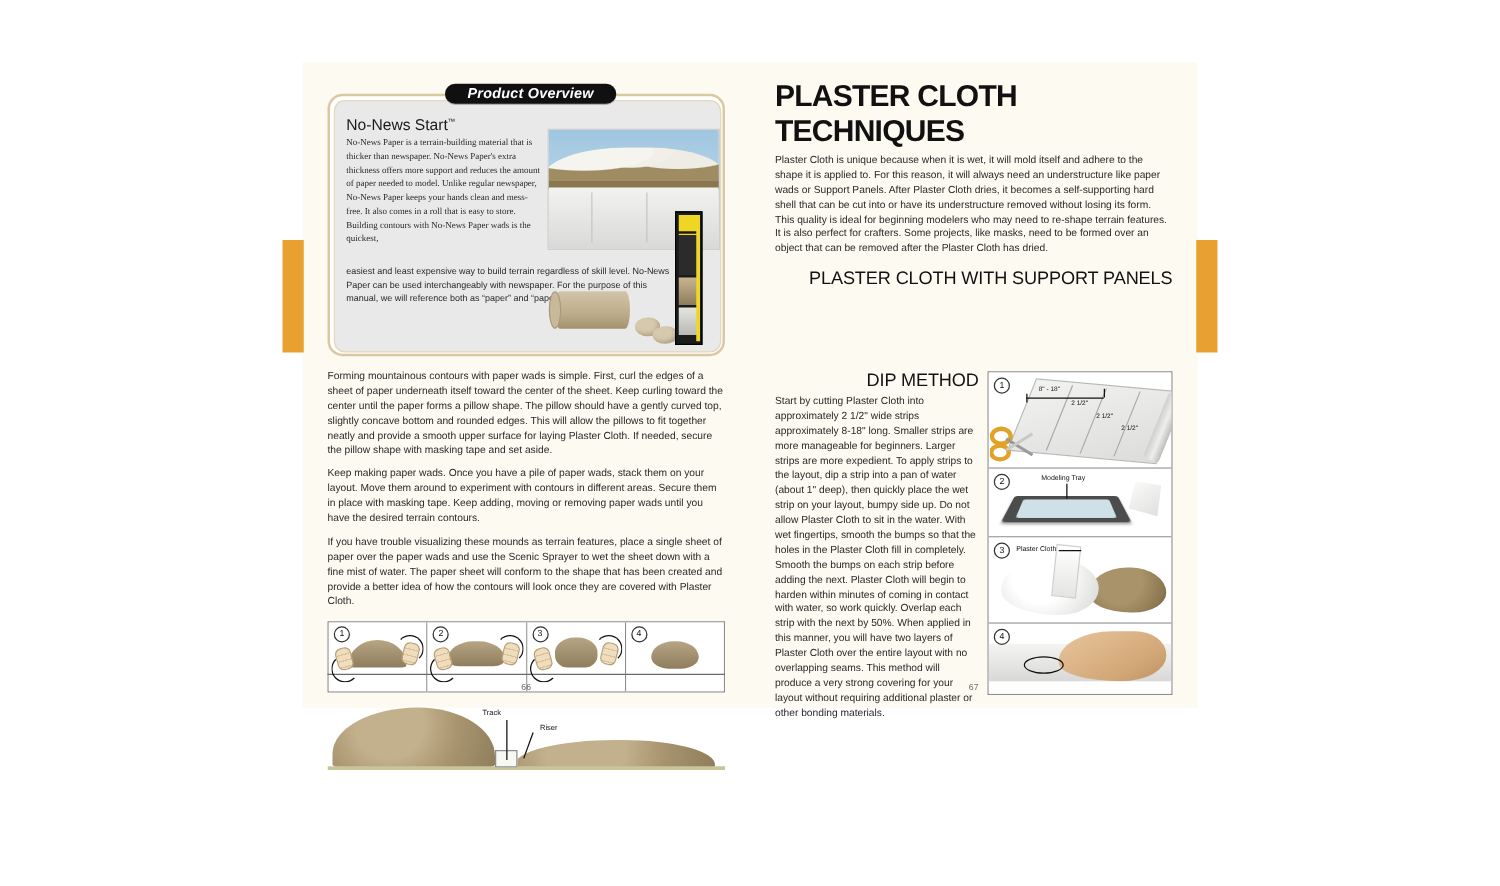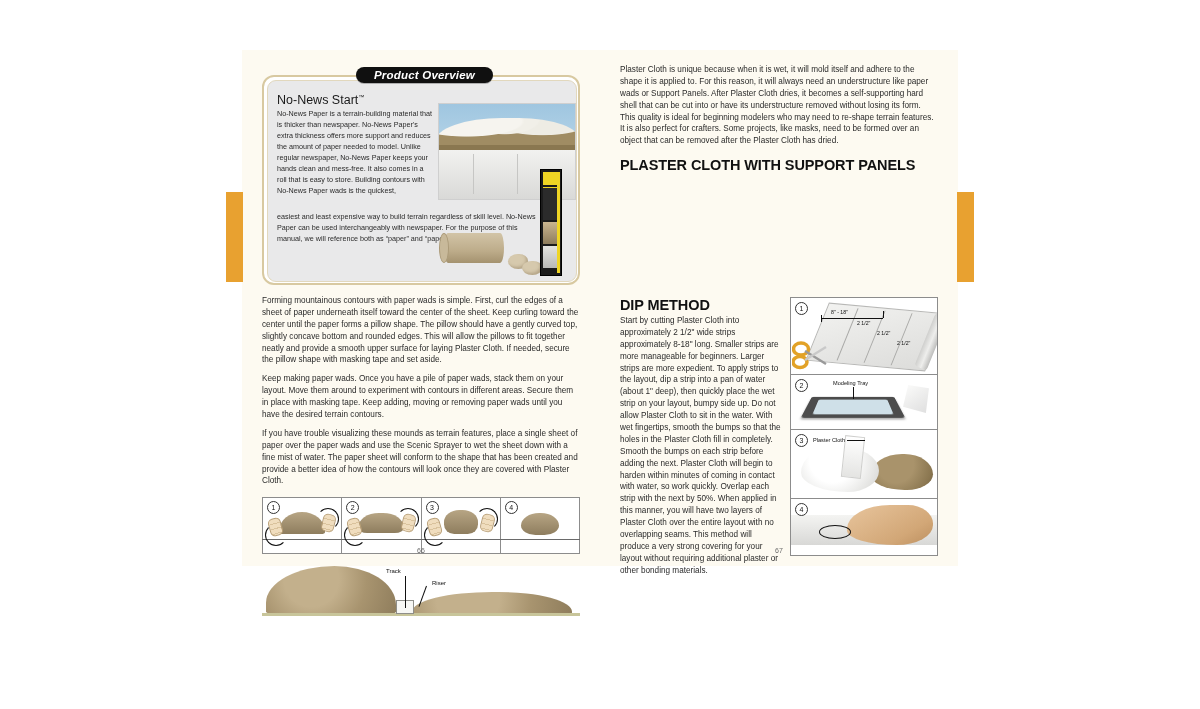--- a/index.html
+++ b/index.html
@@ -99,20 +99,21 @@
   }
   .po-title sup { font-size: 6px; vertical-align: super; }
   .po-body {
     position: absolute;
     left: 9px;
     top: 28px;
     width: 158px;
     font-size: 7.2px;
     line-height: 1.52;
     color: #2a2a2a;
+    font-family: Liberation Serif, serif;
   }
   .po-body2 {
     position: absolute;
     left: 9px;
     top: 131px;
     width: 268px;
     font-size: 7.2px;
     line-height: 1.52;
     color: #2a2a2a;
   }
@@ -222,23 +223,24 @@
     position: absolute;
     right: 1px; top: 2px;
     width: 3px; bottom: 2px;
     background: #efd524;
   }
 
   
   h2.sec {
     margin: 0 0 2px 0;
     font-size: 14.5px;
-    font-weight: bold;
+    font-weight: normal;
     color: #111;
     letter-spacing: -.1px;
+    text-align: right;
   }
   h1.big {
     margin: 0 0 2px 0;
     font-size: 24px;
     font-weight: bold;
     color: #111;
     letter-spacing: -.6px;
   }
   p.body {
     margin: 0 0 7px 0;
@@ -699,20 +701,21 @@
     </div>
 
     <div class="pagenum">66</div>
   </div>
 
   <div class="page" id="page-right">
 
     <div class="edge-tab" id="tab-right"></div>
 
     <div id="rp-top">
+      <h1 class="big">PLASTER CLOTH TECHNIQUES</h1>
       <p class="body">Plaster Cloth is unique because when it is wet, it will mold itself and adhere to the shape it is applied to. For this reason, it will always need an understructure like paper wads or Support Panels. After Plaster Cloth dries, it becomes a self-supporting hard shell that can be cut into or have its understructure removed without losing its form. This quality is ideal for beginning modelers who may need to re-shape terrain features. It is also perfect for crafters. Some projects, like masks, need to be formed over an object that can be removed after the Plaster Cloth has dried.</p>
 
       <h2 class="sec" style="margin-top:10px;">PLASTER CLOTH WITH SUPPORT PANELS</h2>
     </div>
 
     <div id="rp-cols">
 
       <div id="rp-text-col" class="dip-text">
         <h2 class="sec">DIP METHOD</h2>
         <p>Start by cutting Plaster Cloth into approximately 2 1/2" wide strips approximately 8-18" long. Smaller strips are more manageable for beginners. Larger strips are more expedient. To apply strips to the layout, dip a strip into a pan of water (about 1" deep), then quickly place the wet strip on your layout, bumpy side up. Do not allow Plaster Cloth to sit in the water. With wet fingertips, smooth the bumps so that the holes in the Plaster Cloth fill in completely. Smooth the bumps on each strip before adding the next. Plaster Cloth will begin to harden within minutes of coming in contact with water, so work quickly. Overlap each strip with the next by 50%. When applied in this manner, you will have two layers of Plaster Cloth over the entire layout with no overlapping seams. This method will produce a very strong covering for your layout without requiring additional plaster or other bonding materials.</p>

